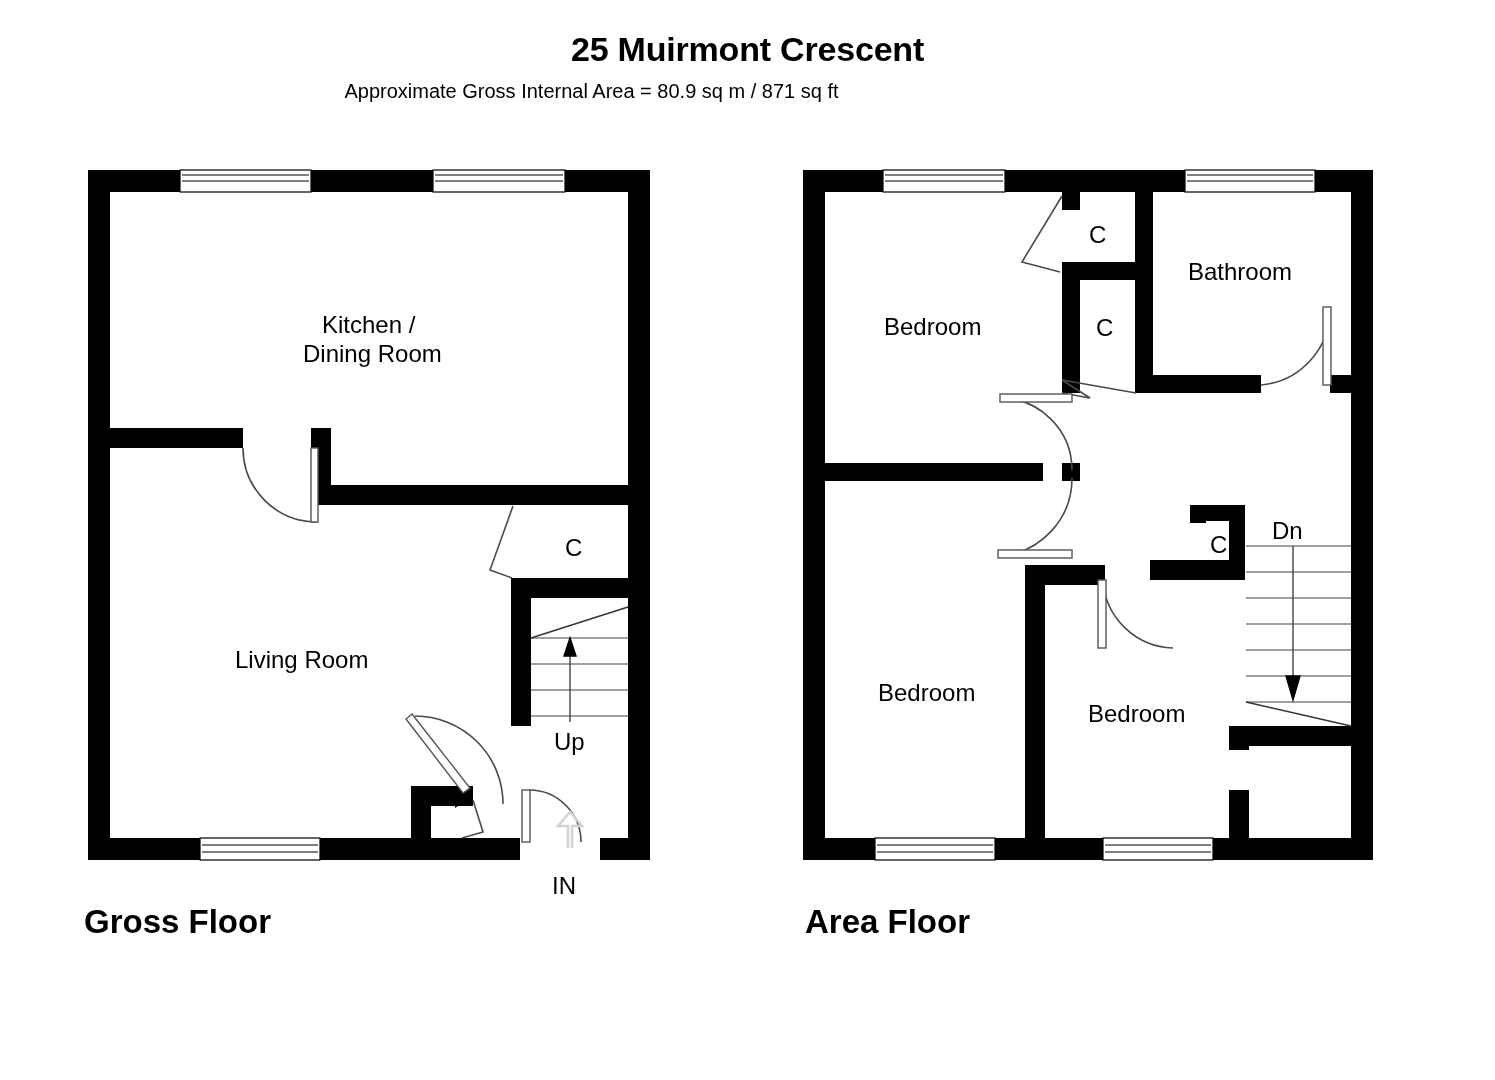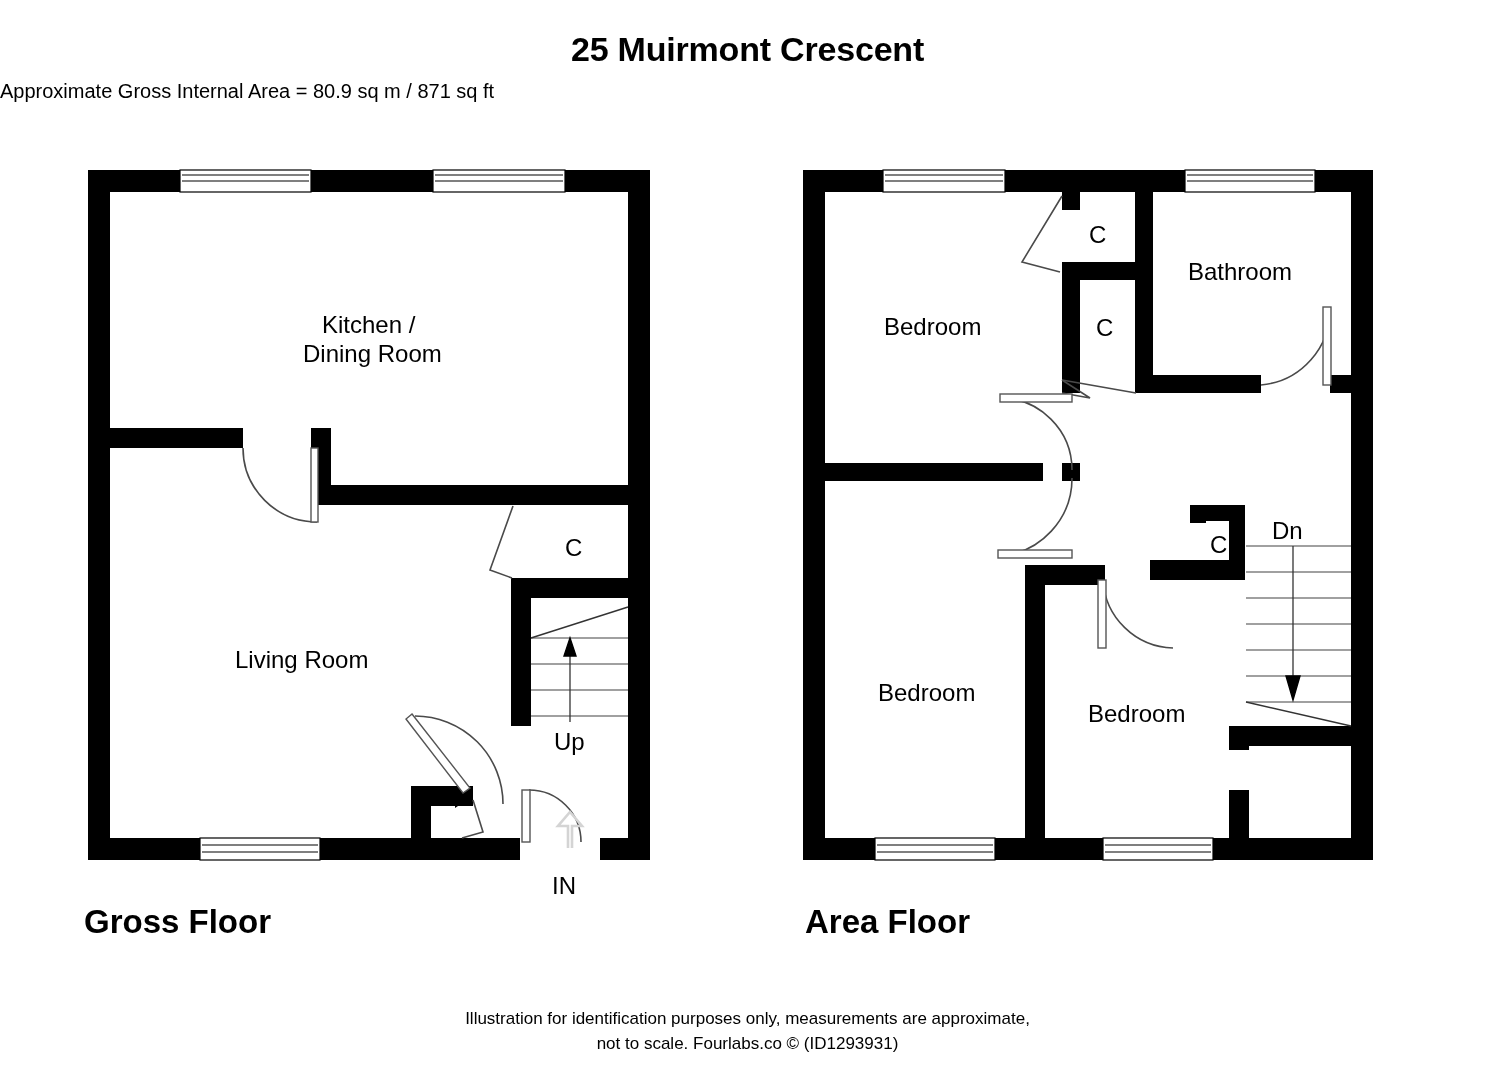--- a/index.html
+++ b/index.html
@@ -31,21 +31,21 @@
     font-size: 34px;
     font-weight: bold;
     letter-spacing: -0.2px;
     margin-top: 18px;
   }
   .subtitle {
     position: absolute;
     left: 0;
     top: 80px;
     width: 1183px;
-    text-align: left;
+    text-align: center;
     font-size: 20px;
     font-weight: normal;
   }
   .floor-label {
     position: absolute;
     font-size: 33px;
     font-weight: bold;
   }
   #ground-floor-label { left: 84px; top: 903px; }
   #first-floor-label  { left: 805px; top: 903px; }
@@ -291,18 +291,14 @@
       <text class="rm-label" x="1210" y="553">C</text>
       <text class="rm-label" x="1272" y="539">Dn</text>
       <text class="rm-label" x="878" y="701">Bedroom</text>
       <text class="rm-label" x="1088" y="722">Bedroom</text>
     </g>
   </svg>
 
   <div class="floor-label" id="ground-floor-label">Gross Floor</div>
   <div class="floor-label" id="first-floor-label">Area Floor</div>
 
-  <div class="footer">
-    <div>Illustration for identification purposes only, measurements are approximate,</div>
-    <div>not to scale. Fourlabs.co © (ID1293931)</div>
-  </div>
 
 </div>
 
 </body></html>

